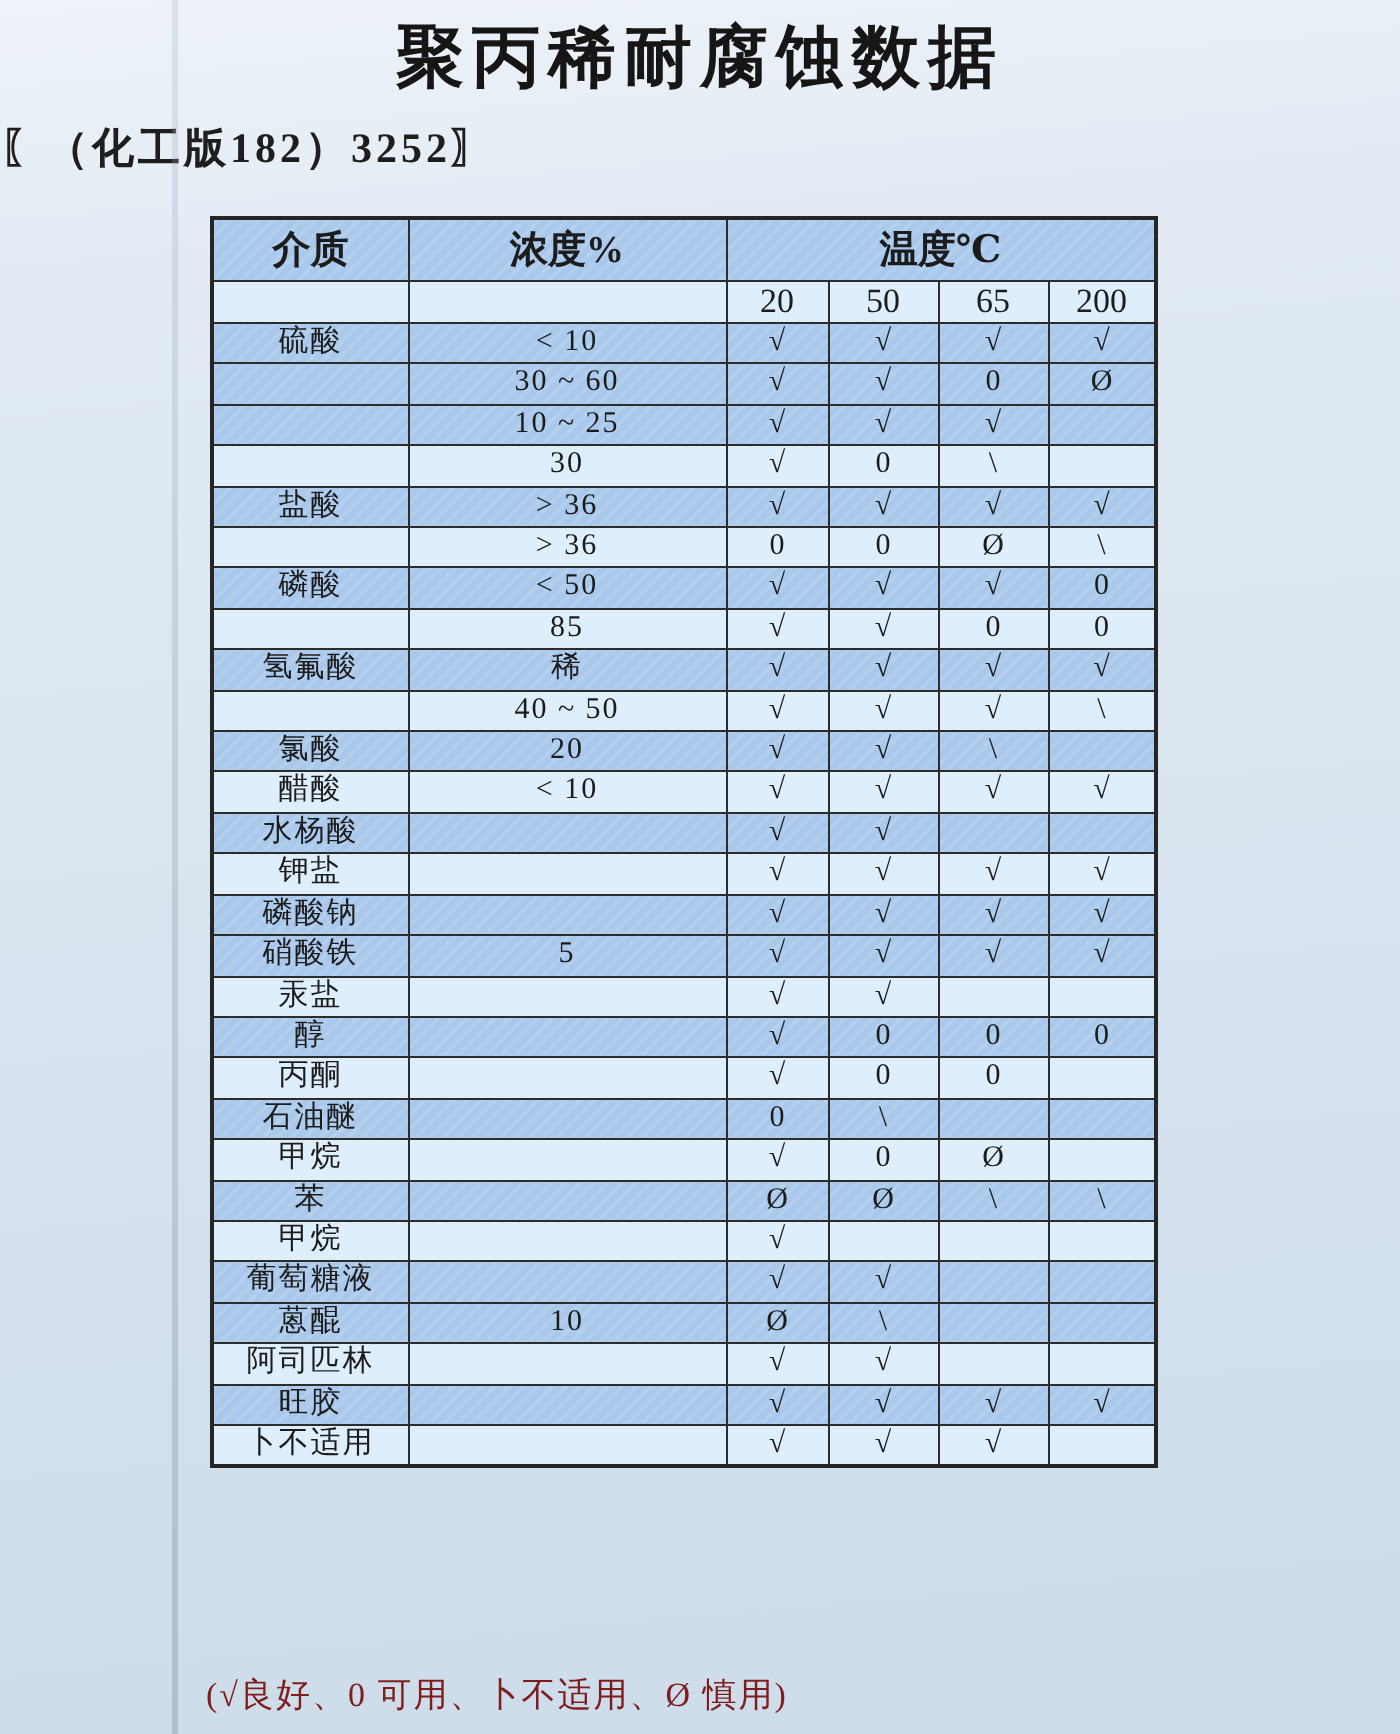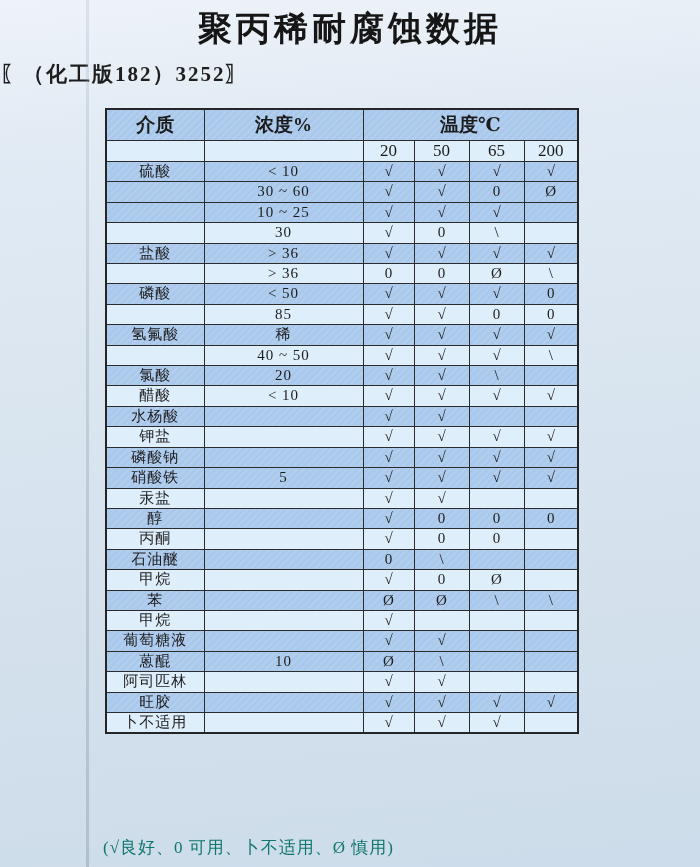--- a/index.html
+++ b/index.html
@@ -63,21 +63,21 @@
     background:
       repeating-linear-gradient(135deg,rgba(255,255,255,.12) 0 2px,rgba(255,255,255,0) 2px 5px),
       #a9c8ec;
   }
   tr.pale td{background:#dfeefb;}
   .legend{
     position:absolute;
     left:103px; top:836px;
     font-size:17px;
     letter-spacing:1px;
-    color:#0f766e;
+    color:#7f1d1d;
   }
 </style>
 </head>
 <body>
 
 <div class="page-edge"></div>
 
 <div class="title">聚丙稀耐腐蚀数据</div>
 <div class="subtitle">〖（化工版182）3252〗</div>
 

